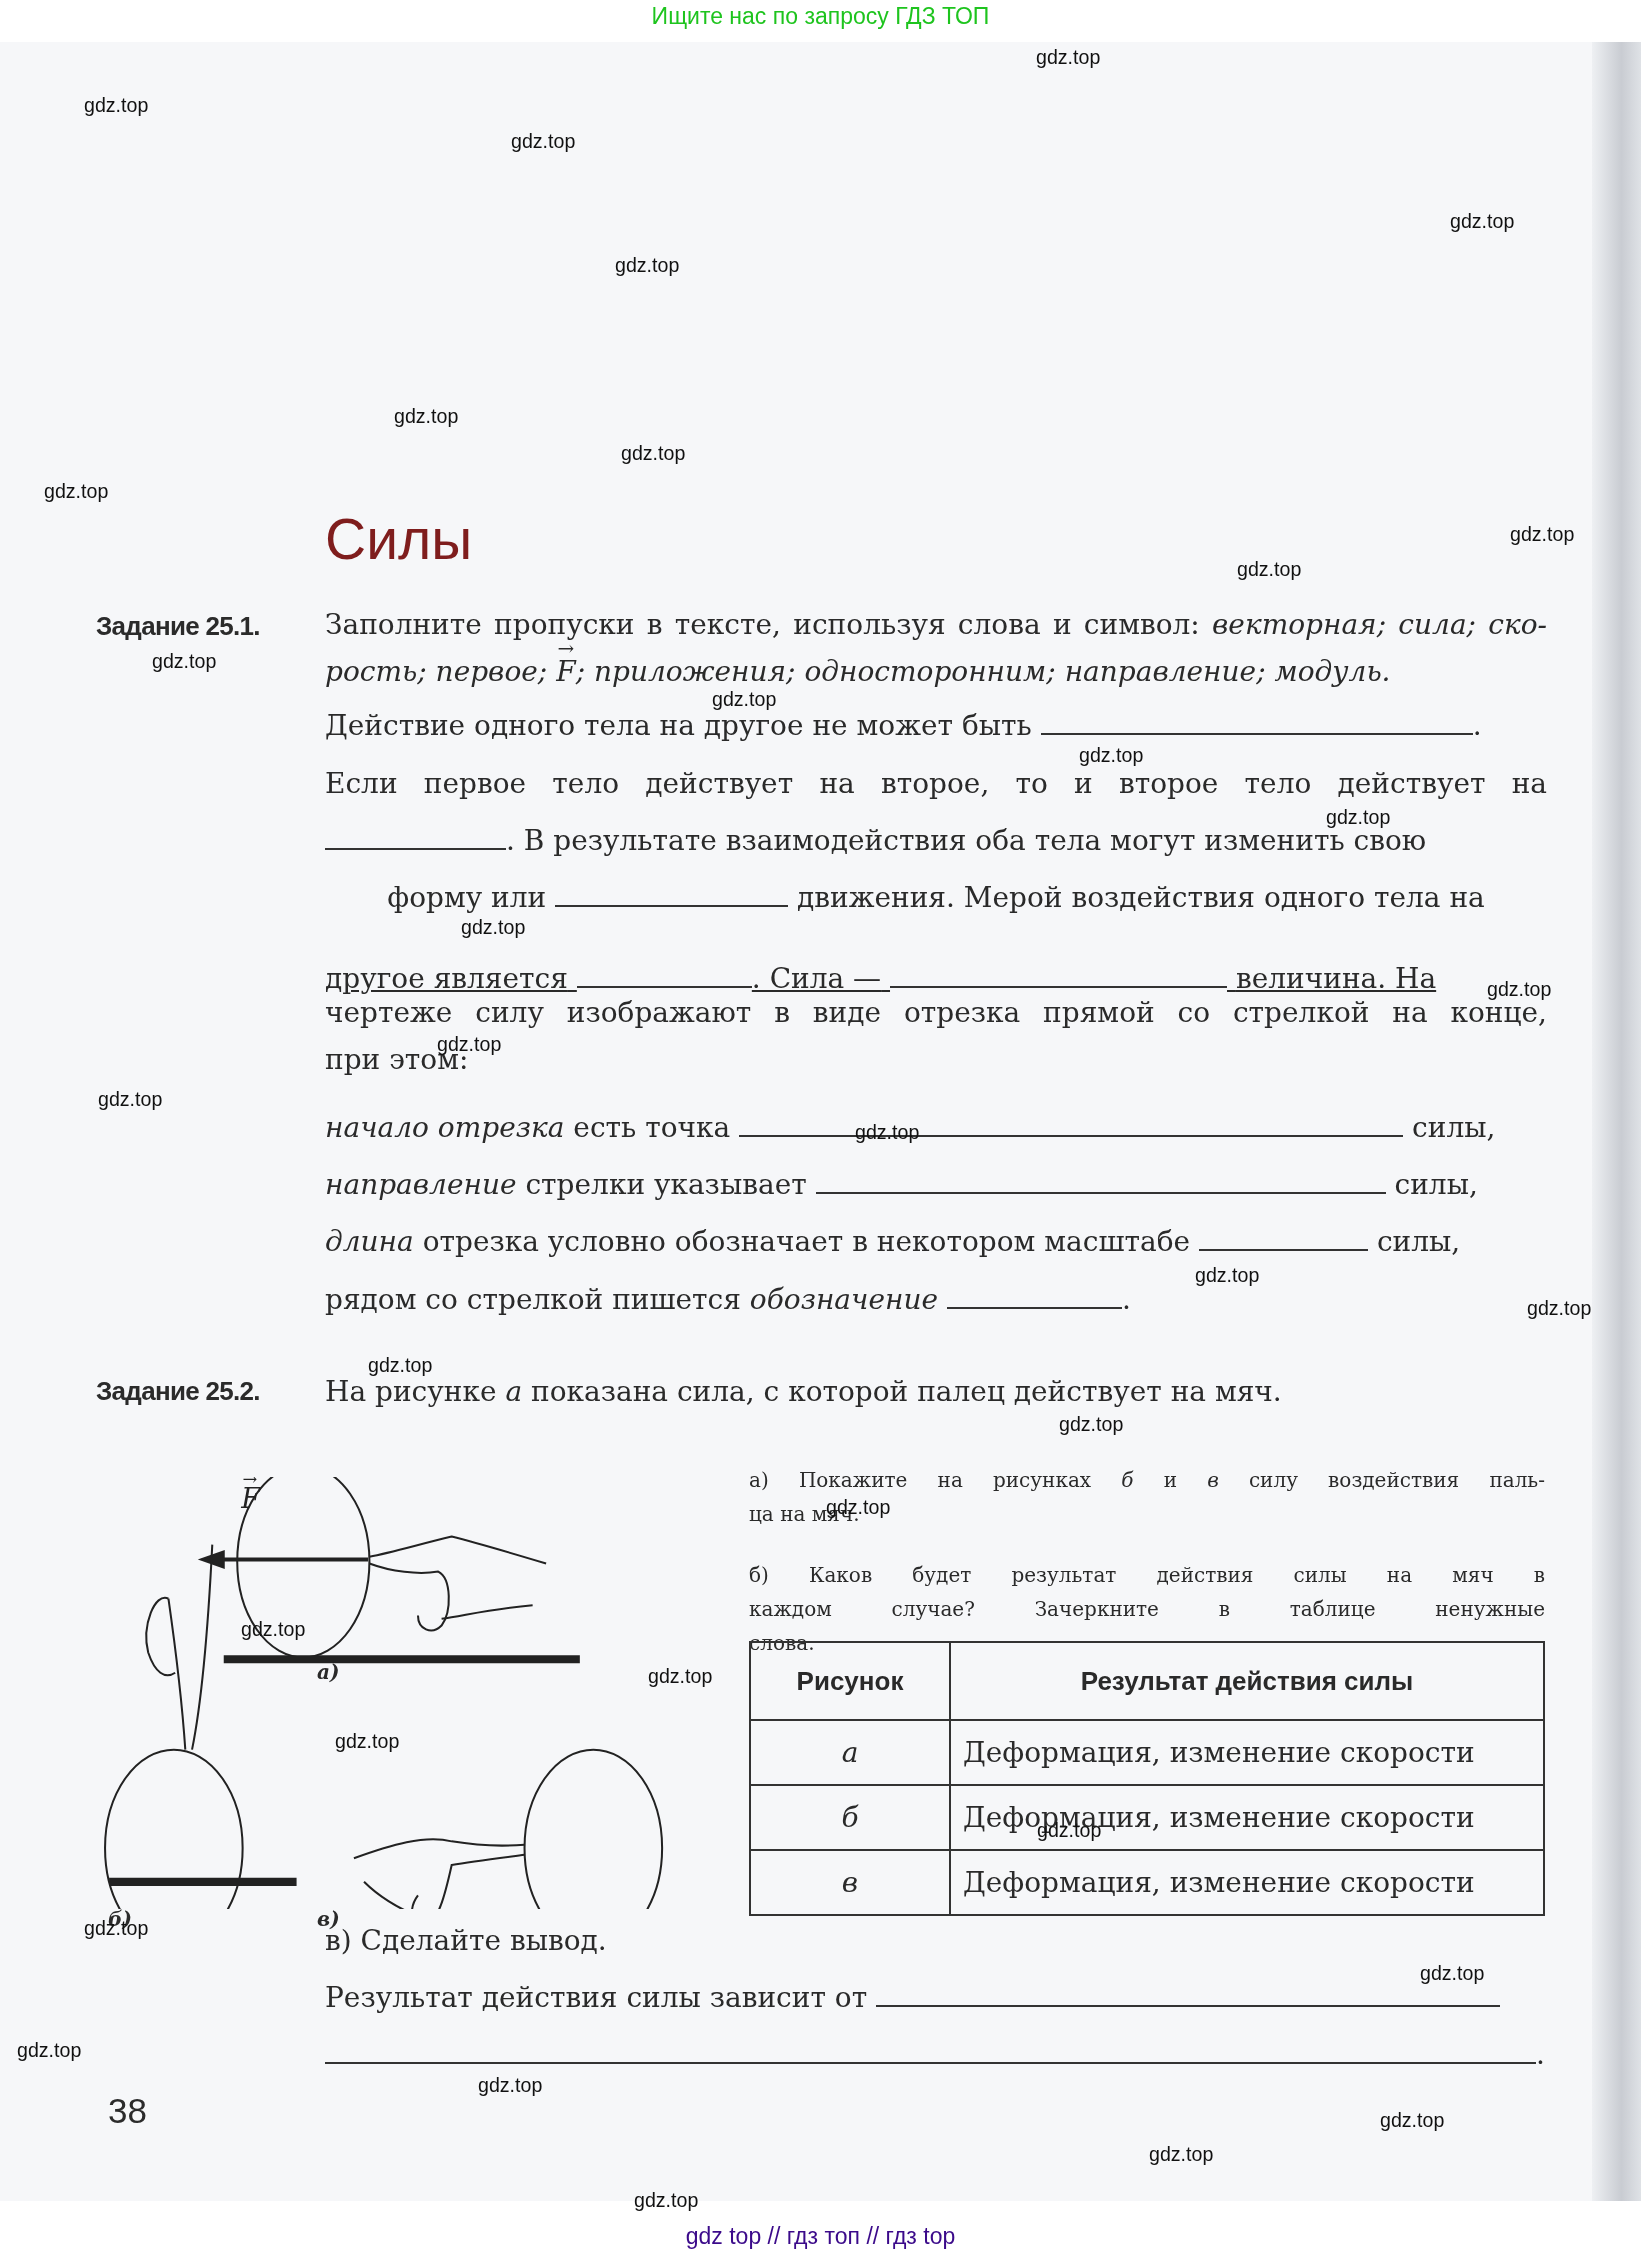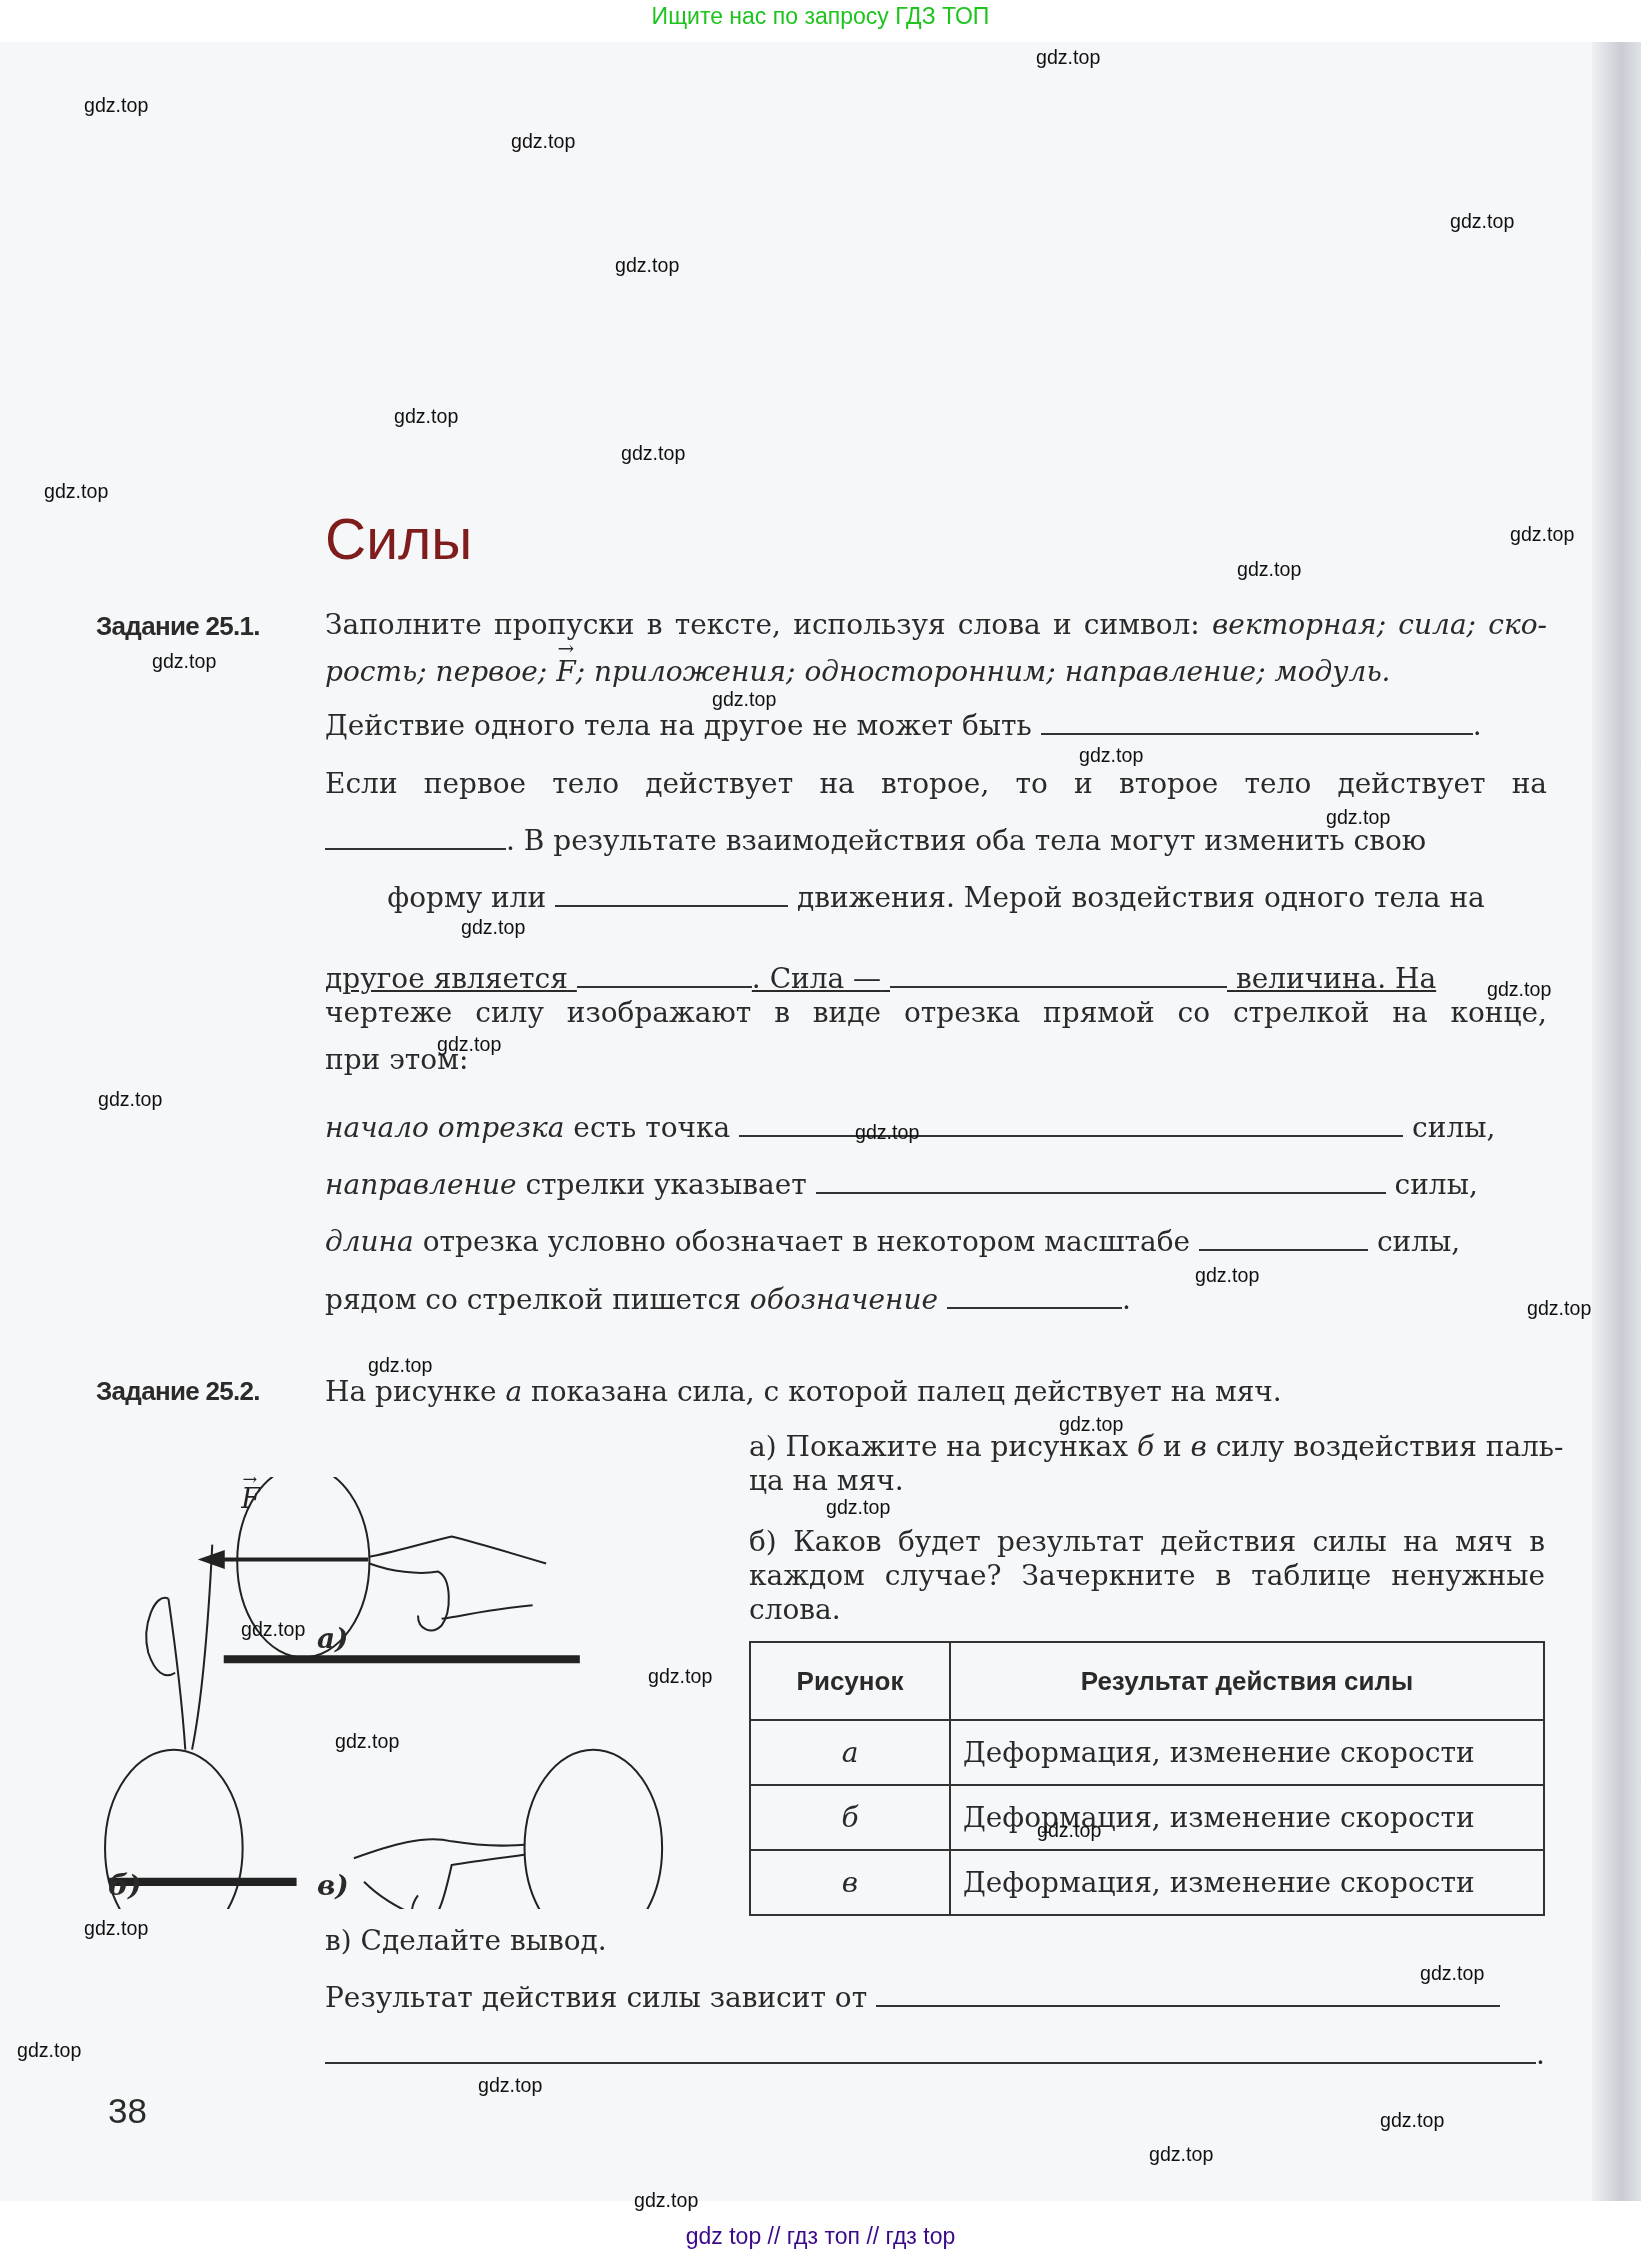--- a/index.html
+++ b/index.html
@@ -16,21 +16,21 @@
   .section-title{position:absolute;left:325px;top:506px;font-family:"Liberation Sans",sans-serif;
        font-size:57px;color:#7f1d1d;}
   .task-label{position:absolute;left:96px;font-family:"Liberation Sans",sans-serif;
        font-weight:bold;font-size:26px;color:#2b2b2b;letter-spacing:-0.7px;}
   .line{position:absolute;left:325px;width:1222px;font-size:28px;line-height:35px;white-space:nowrap;}
   .just{text-align:justify;text-align-last:justify;}
   .blank{display:inline-block;border-bottom:2px solid #333;height:20px;vertical-align:baseline;}
   i{font-style:italic;}
   .vec{position:relative;display:inline-block;font-style:italic;}
   .vec::before{content:"\2192";position:absolute;left:1.3px;top:-23px;font-size:20px;font-style:normal;}
-  .sub{position:absolute;font-size:28px;line-height:34px;}
+  .sub{position:absolute;font-size:20px;line-height:34px;margin-top:33px;}
   table.res{position:absolute;left:749px;top:1641px;width:796px;border-collapse:collapse;}
   table.res td, table.res th{border:2px solid #333;height:61px;font-size:28px;}
   table.res th{font-family:"Liberation Sans",sans-serif;font-weight:bold;font-size:26px;height:74px;}
   table.res td.col1{width:196px;text-align:center;font-style:italic;}
   table.res td.col2{padding-left:12px;}
   .fig{position:absolute;}
   .page-num{position:absolute;left:108px;top:2091px;font-family:"Liberation Sans",sans-serif;font-size:35px;color:#2b2b2b;}
 </style>
 </head>
 <body>

